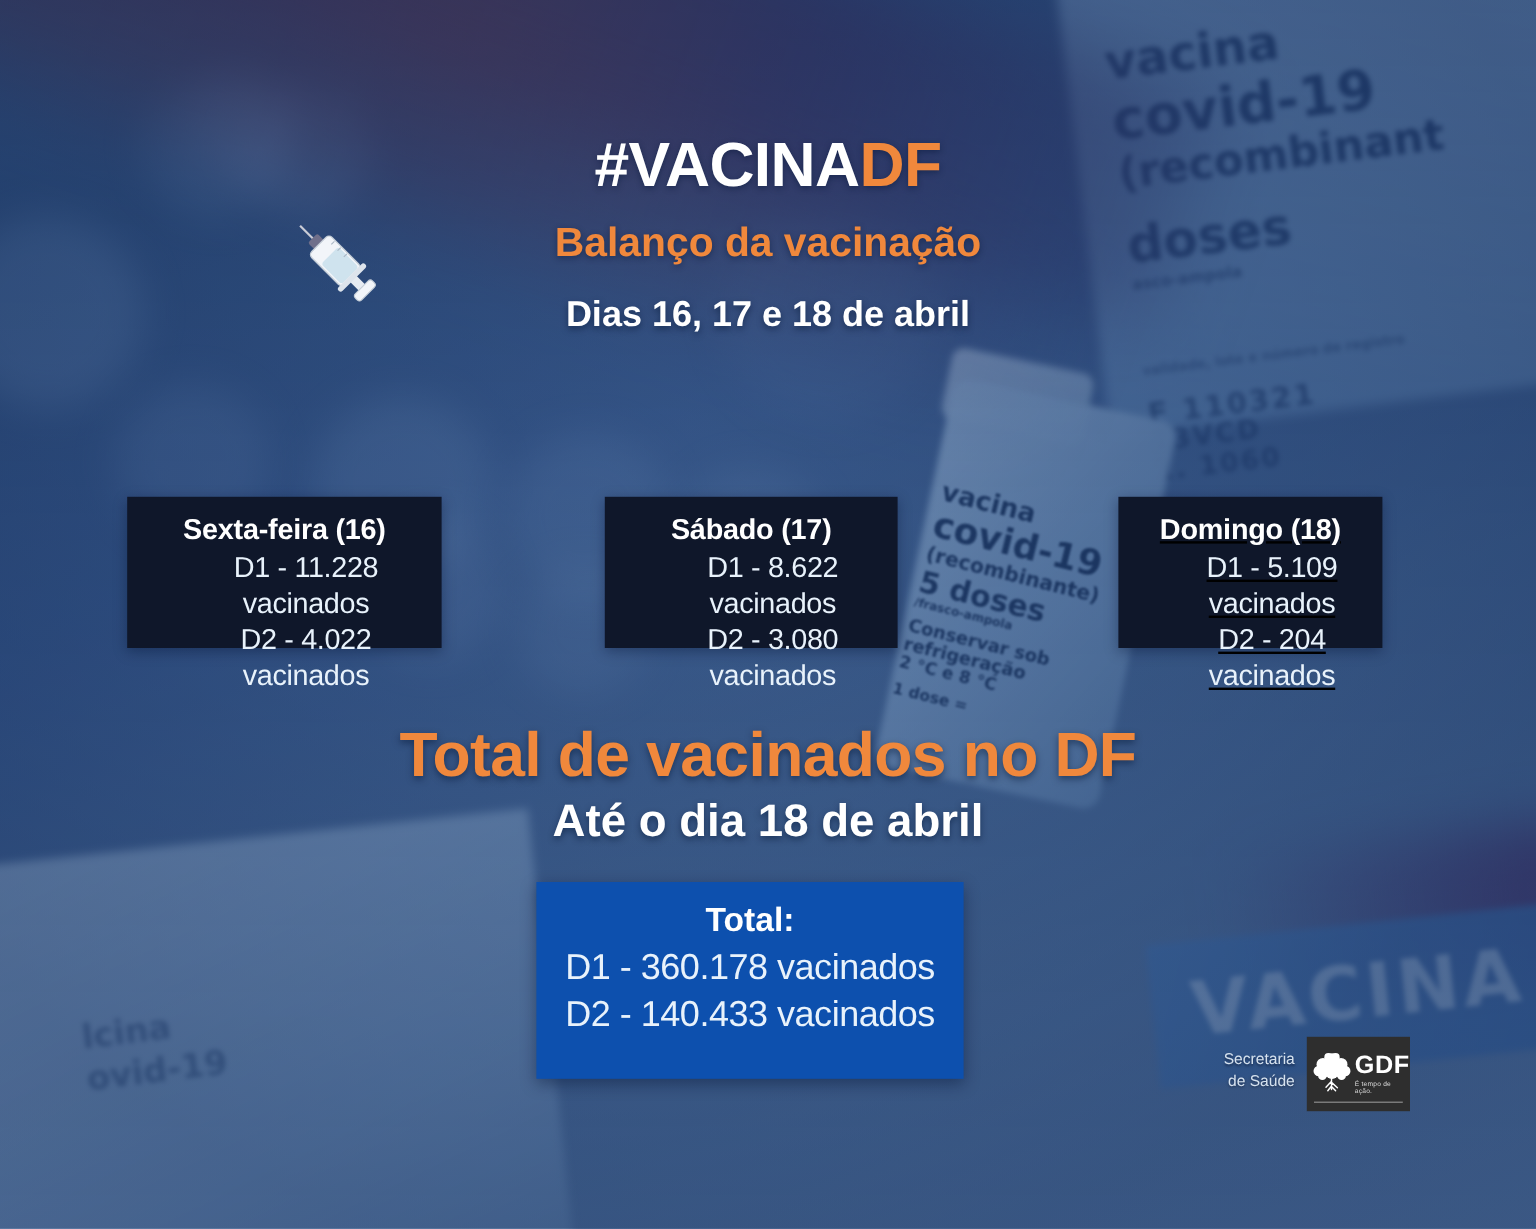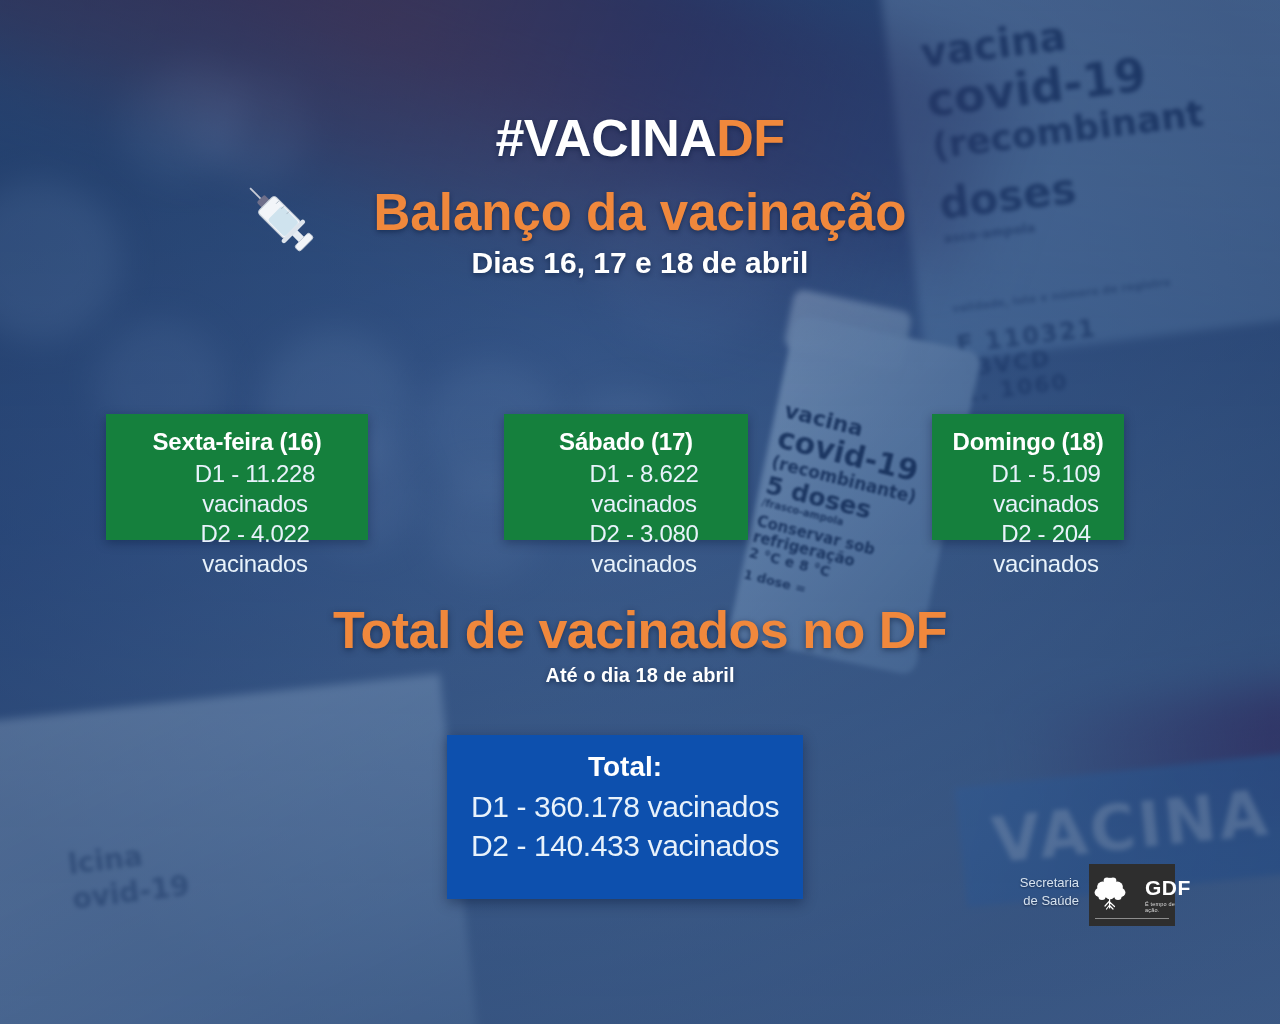--- a/index.html
+++ b/index.html
@@ -124,60 +124,60 @@
   .hashtag{
     position:absolute; left:0; right:0; top:108px; text-align:center;
     font-size:52px; font-weight:bold; letter-spacing:-.5px;
     text-shadow:0 2px 5px rgba(0,20,50,.45);
   }
   .hashtag .w{ color:#ffffff;text-align:right; }
   .hashtag .o{ color:#f0883c; }
 
   .subtitle{
     position:absolute; left:0; right:0; top:183px; text-align:center;
-    font-size:51px; font-weight:bold; color:#f0883c;
+    font-size:34px; font-weight:bold; color:#f0883c;
     text-shadow:0 2px 5px rgba(0,20,50,.45);
   }
   .dates{
     position:absolute; left:0; right:0; top:246px; text-align:center;
     font-size:30px; font-weight:bold; color:#ffffff;
     text-shadow:0 2px 5px rgba(0,20,50,.5);
   }
 
   
   .syringe{
     position:absolute; left:232px; top:172px; width:96px; height:92px;
   }
 
   
   .cards{ position:absolute; left:0; top:414px; width:1280px; height:128px; }
   .card{
-    position:absolute; top:0; background:#15803d; padding:14px 16px 12px;
+    position:absolute; top:0; background:#0f172a; padding:14px 16px 12px;
     box-shadow:0 3px 10px rgba(0,15,45,.35);
   }
   .card.c1{ left:106px; width:262px; height:126px; }
   .card.c2{ left:504px; width:244px; height:126px; }
-  .card.c3{ left:932px; width:192px; height:126px; }
+  .card.c3{ left:932px; width:220px; height:126px;text-decoration:underline; }
   .card h3{
     font-size:24px; font-weight:bold; color:#ffffff; text-align:center;
     margin-bottom:3px; letter-spacing:-.2px;
   }
   .card p{
     font-size:24px; color:#e8f2fb; text-align:center; line-height:1.25;
     font-weight:normal; letter-spacing:-.3px;margin-left:36px;
   }
 
   .total-title{
     position:absolute; left:0; right:0; top:600px; text-align:center;
     font-size:52px; font-weight:bold; color:#f0883c;
     text-shadow:0 2px 6px rgba(0,20,50,.5); letter-spacing:-.5px;
   }
   .total-sub{
     position:absolute; left:0; right:0; top:664px; text-align:center;
-    font-size:20px; font-weight:bold; color:#ffffff;
+    font-size:38px; font-weight:bold; color:#ffffff;
     text-shadow:0 2px 5px rgba(0,20,50,.5);
   }
 
   .total-box{
     position:absolute; left:447px; top:735px; width:356px; height:164px;
     background:#0d50ae; box-shadow:0 4px 12px rgba(0,15,45,.4);
     padding:16px 12px;
   }
   .total-box h3{
     font-size:28px; font-weight:bold; color:#ffffff; text-align:center;
@@ -193,21 +193,21 @@
   .logo .sec{
     position:absolute; left:0; top:6px; width:100px; text-align:right;
     color:#d6e2ef; font-size:13px; line-height:1.35; font-weight:normal;
     text-shadow:0 1px 2px rgba(0,10,30,.5);
   }
   .logo .gdf{
     position:absolute; left:110px; top:-4px; width:86px; height:62px;
     background:#2e2e2e; display:flex; align-items:center; padding:0 4px;
   }
   .logo .gdf .tree{ width:34px; height:40px; flex:none; }
-  .logo .gdf .gdfwrap{ margin-left:18px; }
+  .logo .gdf .gdfwrap{ margin-left:2px; }
   .logo .gdf .gdftxt{
     color:#ffffff; font-size:21px; font-weight:bold; letter-spacing:.5px;
     line-height:1;
   }
   .logo .gdf .gdfsub{
     color:#dcdcdc; font-size:5.5px; letter-spacing:.2px; margin-top:2px;
   }
   .logo .gdf .rule{
     position:absolute; left:6px; right:6px; bottom:7px; height:1px;
     background:#8d8d8d;

